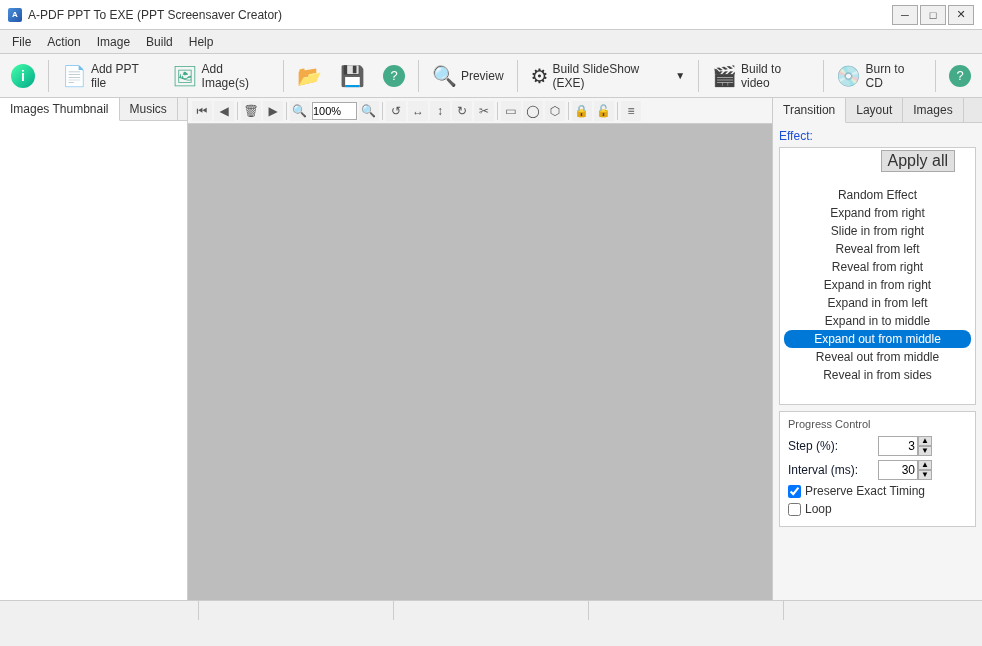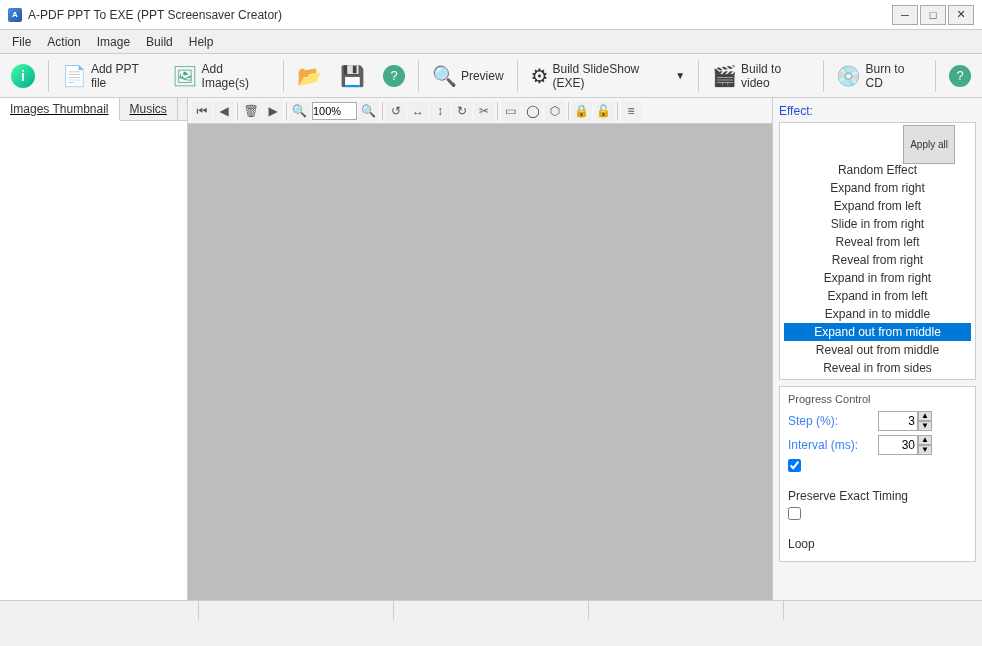--- a/index.html
+++ b/index.html
@@ -67,21 +67,20 @@
     #left-panel {
       width: 188px;
       border-right: 1px solid #ccc;
       display: flex;
       flex-direction: column;
     }
     #left-tabs {
       display: flex;
       border-bottom: 1px solid #ccc;
       background: #f0f0f0;
-      text-decoration: underline;
     }
     .left-tab {
       padding: 4px 10px;
       cursor: pointer;
       font-size: 12px;
       border-right: 1px solid #ccc;
       background: #f0f0f0;
       color: #333;
     }
     .left-tab.active {
@@ -137,78 +136,78 @@
     .section-label { font-size: 12px; color: #1d4ed8; margin-bottom: 4px; }
     .effect-container {
       border: 1px solid #ccc;
       background: #fff;
       position: relative;
       margin-bottom: 6px;
     }
     .apply-all-btn {
       position: absolute;
       top: 2px; right: 20px;
-      padding: 13px 6px;
+      padding: 1px 6px;
       background: #e0e0e0;
       border: 1px solid #aaa;
-      font-size: 10px;
+      font-size: 16px;
       cursor: pointer;
       color: #333;
     }
     .effect-list {
       margin-top: 36px;
       overflow-y: scroll;
       height: 220px;
       font-size: 12px;
       text-align: center;
     }
     .effect-list-inner {
       padding: 2px 4px;
     }
     .effect-item {
       padding: 2px 4px;
       cursor: pointer;
       color: #333;
       white-space: nowrap;
     }
-    .effect-item.selected { background: #0078d7; color: #fff; }
+    .effect-item.selected { background: #0078d7; color: #fff; border-radius: 8px; }
 
     
     .effect-list::-webkit-scrollbar { width: 14px; }
     .effect-list::-webkit-scrollbar-track { background: #f0f0f0; border-left: 1px solid #ccc; }
     .effect-list::-webkit-scrollbar-thumb { background: #c0c0c0; border: 1px solid #aaa; }
 
     
     .progress-section {
       border: 1px solid #ccc;
       background: #fff;
       padding: 6px 8px;
       margin-top: 4px;
     }
     .progress-title {
       font-size: 11px; color: #555; margin-bottom: 6px; font-weight: normal;
     }
     .field-row {
       display: flex; align-items: center; margin-bottom: 4px;
     }
-    .field-label { font-size: 12px; color: #3b82f6; width: 90px; }
+    .field-label { font-size: 12px; color: #0f172a; width: 90px; }
     .spinner-container { display: flex; align-items: center; }
     .spinner-input {
       width: 40px; height: 20px; border: 1px solid #aaa;
       text-align: right; padding-right: 2px; font-size: 12px;
     }
     .spinner-btns { display: flex; flex-direction: column; }
     .spin-btn {
       width: 14px; height: 10px; background: #e0e0e0;
       border: 1px solid #aaa; cursor: pointer; font-size: 8px;
       display: flex; align-items: center; justify-content: center;
       line-height: 1;
     }
     .checkbox-row {
-      display: flex; align-items: flex-start; gap: 17px; margin-bottom: 4px; flex-direction: column;
+      display: flex; align-items: center; gap: 4px; margin-bottom: 4px;
     }
     .checkbox-row input[type="checkbox"] { margin: 0; }
     .checkbox-label { font-size: 12px; color: #333; }
 
     
     #statusbar {
       height: 20px;
       background: #f0f0f0;
       border-top: 1px solid #ccc;
       display: flex;
@@ -381,31 +380,35 @@
       <div class="edit-separator"></div>
       <div class="edit-btn">≡</div>
     </div>
 
     <div id="canvas-area">
       <div id="canvas"></div>
     </div>
   </div>
 
   <div id="right-panel">
+    <div id="right-tabs">
+      <div class="right-tab active">Transition</div>
+      <div class="right-tab">Layout</div>
+      <div class="right-tab">Images</div>
+    </div>
     <div id="right-content">
 
       <div class="section-label">Effect:</div>
       <div class="effect-container">
         <button class="apply-all-btn">Apply all</button>
         <div class="effect-list">
           <div class="effect-list-inner">
 
           <div class="effect-item">Random Effect</div>
               <div class="effect-item">Expand from right</div>
-              <div class="effect-item">Expand from left</div>
               <div class="effect-item">Slide in from right</div>
               <div class="effect-item">Reveal from left</div>
               <div class="effect-item">Reveal from right</div>
               <div class="effect-item">Expand in from right</div>
               <div class="effect-item">Expand in from left</div>
               <div class="effect-item">Expand in to middle</div>
               <div class="effect-item selected">Expand out from middle</div>
               <div class="effect-item">Reveal out from middle</div>
               <div class="effect-item">Reveal in from sides</div>
             </div>

